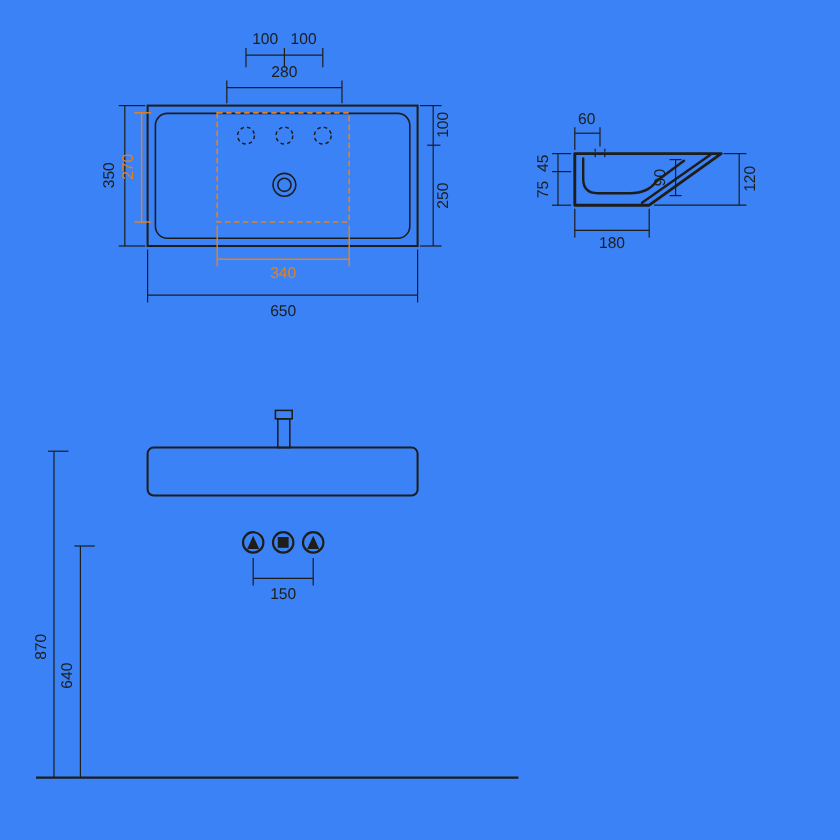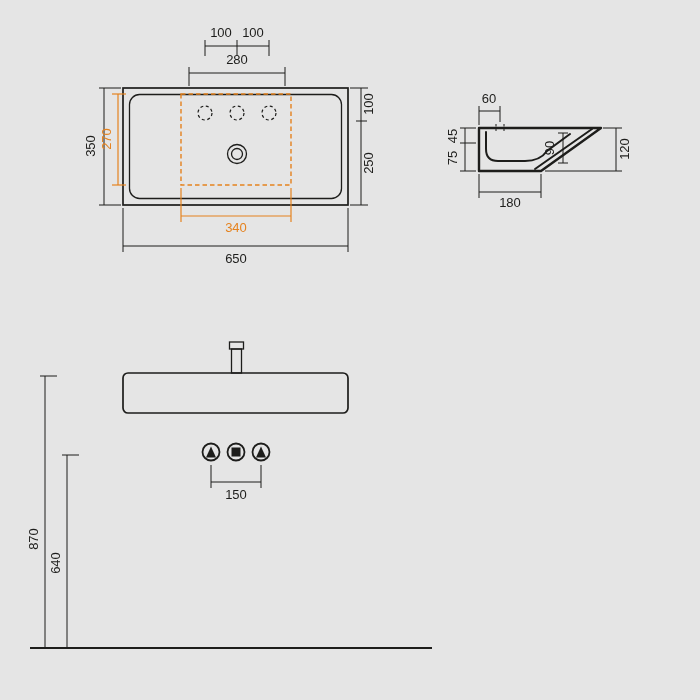--- a/index.html
+++ b/index.html
@@ -1,16 +1,16 @@
 <!DOCTYPE html>
 <html><head>
 <meta charset="utf-8">
 <style>
   html,body{margin:0;padding:0;background:#ffffff;}
-  .stage{position:relative;width:700px;height:700px;background:#e5e5e5;overflow:hidden;
+  .stage{position:relative;width:700px;height:700px;background:#3b82f6;overflow:hidden;
          font-family:"Liberation Sans", sans-serif;}
   svg{position:absolute;left:0;top:0;}
   .outline{fill:none;stroke:#1d1d1b;stroke-width:1.7;}
   .outline-thin{fill:none;stroke:#1d1d1b;stroke-width:1.3;}
   .profile{fill:none;stroke:#1d1d1b;stroke-width:2.4;stroke-linejoin:round;}
   .profile-in{fill:none;stroke:#1d1d1b;stroke-width:2;stroke-linecap:round;}
   .dash-circle{fill:none;stroke:#1d1d1b;stroke-width:1.2;stroke-dasharray:3 2.6;}
   .hole-dash{fill:none;stroke:#1d1d1b;stroke-width:1;stroke-dasharray:2.5 2;}
   .accent-dash{fill:none;stroke:#E5821E;stroke-width:1.4;stroke-dasharray:4.5 3;}
   .dimline{fill:none;stroke:#1d1d1b;stroke-width:1;}

